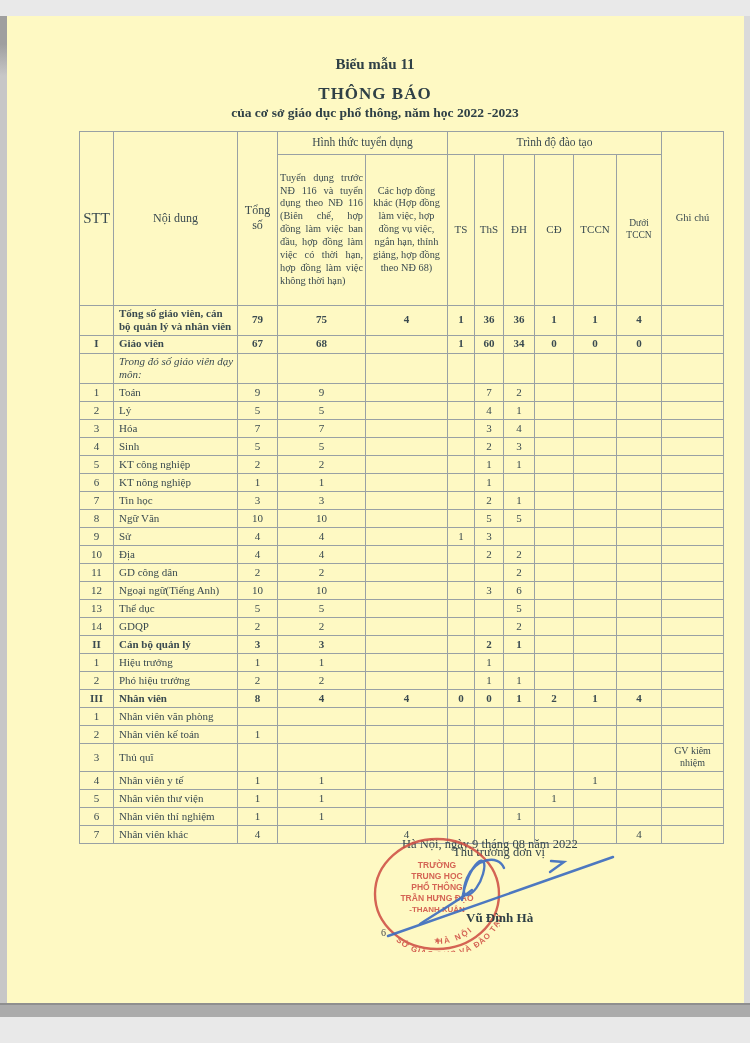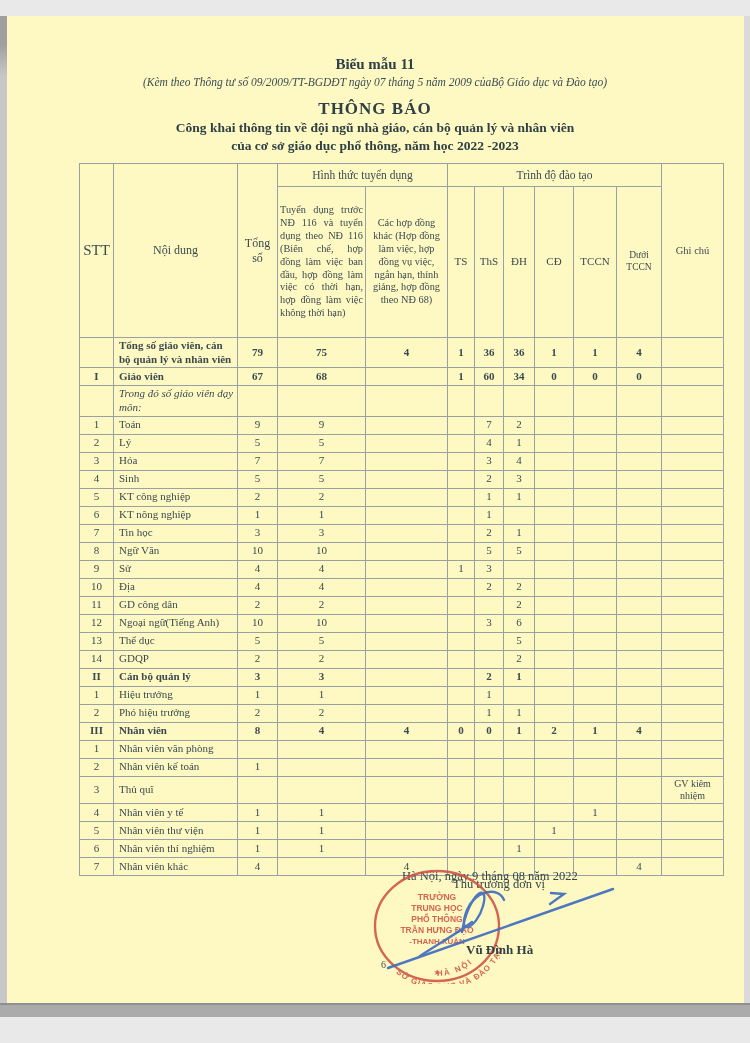--- a/index.html
+++ b/index.html
@@ -43,23 +43,21 @@
   .page-number{position:absolute;left:381px;top:99px;font-size:10px;color:#4a4a4a;}
   .stamp-svg{position:absolute;left:366px;top:8px;width:142px;height:116px;opacity:.88;}
   .sig-svg{position:absolute;left:350px;top:-8px;width:290px;height:132px;}
 </style>
 </head>
 <body>
 
 <div class="page">
 
   <div class="form-label">Biểu mẫu 11</div>
-  <div class="form-note">(Kèm theo Thông tư số 09/2009/TT-BGDĐT ngày 07 tháng 5 năm 2009 củaBộ Giáo dục và Đào tạo)</div>
   <div class="notice-title">THÔNG BÁO</div>
-  <div class="notice-sub">Công khai thông tin về đội ngũ nhà giáo, cán bộ quản lý và nhân viên</div>
   <div class="notice-sub">của cơ sở giáo dục phổ thông, năm học 2022 -2023</div>
 
   <table class="staff">
     <colgroup>
       <col style="width:34px">
         <col style="width:124px">
         <col style="width:40px">
       <col style="width:88px">
         <col style="width:82px">
       <col style="width:27px">

